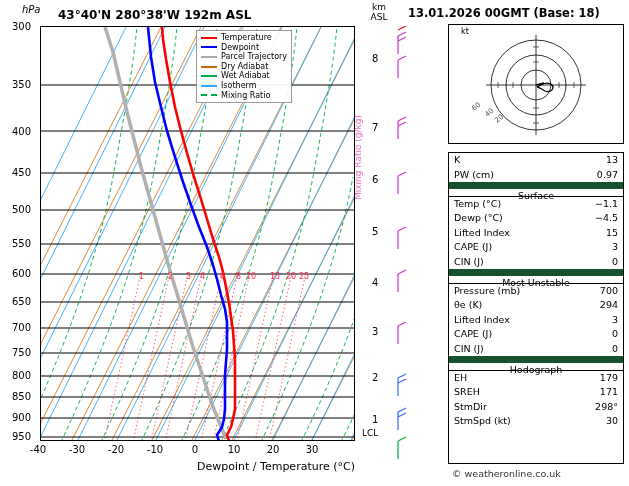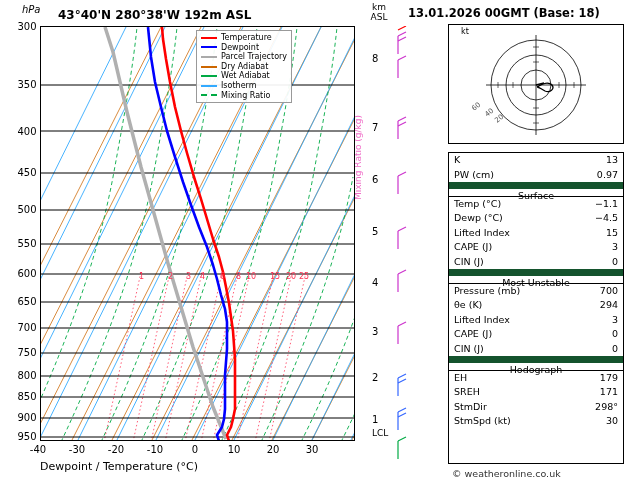--- a/index.html
+++ b/index.html
@@ -28,33 +28,33 @@
     overflow: hidden;
     background: #fff;
   }
   #plot svg { position: absolute; left: 0; top: 0; }
 
   .ytick {
     position: absolute;
     right: 358px;
     font-size: 10px;
     color: #000;
-    text-align: center;
+    text-align: left;
     width: 30px;
   }
   .xtick {
     position: absolute;
     top: 444px;
     font-size: 10px;
     color: #000;
     text-align: center;
     width: 30px;
   }
   #xaxis-label {
-    left: 40px; top: 460px; width: 315px; text-align: left;
+    left: 40px; top: 460px; width: 315px; text-align: right;
     font-size: 11px; color: #000;
   }
 
   
   #legend {
     left: 196px; top: 30px;
     background: rgba(255,255,255,0.92);
     border: 1px solid #999;
     padding: 2px 4px;
     font-size: 8px;
@@ -64,21 +64,21 @@
   #legend .row { display: flex; align-items: center; white-space: nowrap; }
   #legend .swatch { width: 16px; height: 0; border-top: 2px solid #000; margin-right: 4px; }
 
   
   .kmtick {
     position: absolute;
     left: 372px;
     font-size: 10px;
     color: #000;
   }
-  #lcl-label { position: absolute; left: 372px; top: 428px; font-size: 9px; color: #000; }
+  #lcl-label { position: absolute; left: 362px; top: 428px; font-size: 9px; color: #000; }
 
   #mixing-ratio-label {
     position: absolute;
     left: 353px; top: 200px;
     width: 120px;
     transform: rotate(-90deg);
     transform-origin: 0 0;
     font-size: 9px;
     color: #f06ec8;
     white-space: nowrap;

